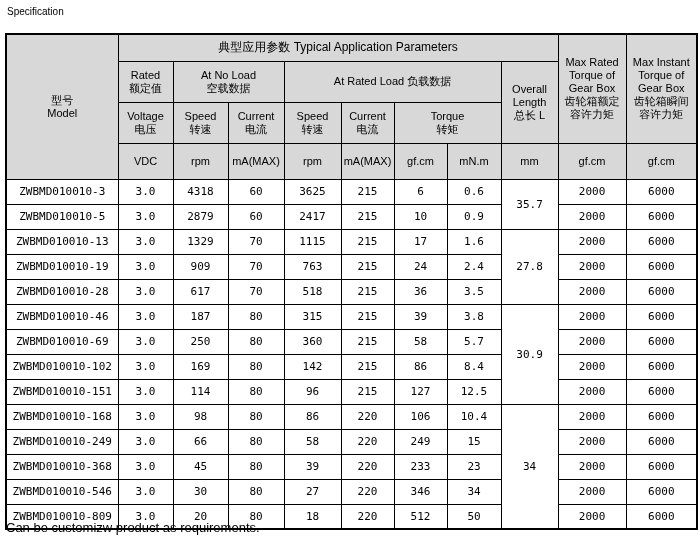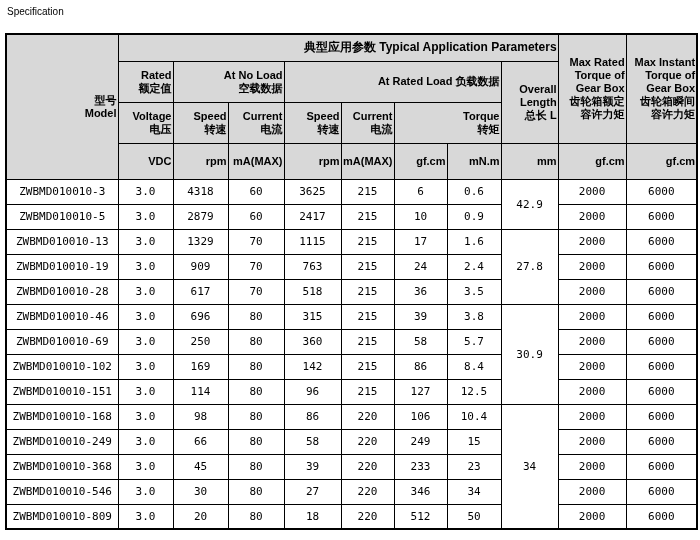--- a/index.html
+++ b/index.html
@@ -42,25 +42,24 @@
   }
   th, td {
     border: 1px solid var(--border-color);
     text-align: center;
     vertical-align: middle;
     padding: 0 1px;
     overflow: hidden;
   }
   thead th {
     background: var(--header-bg);
-    font-weight: bold;
+    font-weight: normal;
     font-size: 11px;
     line-height: 13px;
     white-space: pre-line;
-    text-align: right;
   }
   thead th.typical { font-size: 12px; }
   thead tr.row-a { height: 27px; }
   thead tr.row-b { height: 41px; }
   thead tr.row-c { height: 41px; }
   thead tr.row-d { height: 36px; }
   tbody td {
     font-family: "DejaVu Sans Mono", monospace;
     font-size: 11px;
     height: 25px;
@@ -144,21 +143,21 @@
     <tbody>
         <tr>
           <td>ZWBMD010010-3</td>
           <td>3.0</td>
           <td>4318</td>
           <td>60</td>
           <td>3625</td>
           <td>215</td>
           <td>6</td>
           <td>0.6</td>
-          <td rowspan="2">42.9</td>
+          <td rowspan="2">35.7</td>
           <td>2000</td>
           <td>6000</td>
         </tr>
         <tr>
           <td>ZWBMD010010-5</td>
           <td>3.0</td>
           <td>2879</td>
           <td>60</td>
           <td>2417</td>
           <td>215</td>
@@ -200,21 +199,21 @@
           <td>518</td>
           <td>215</td>
           <td>36</td>
           <td>3.5</td>
           <td>2000</td>
           <td>6000</td>
         </tr>
         <tr>
           <td>ZWBMD010010-46</td>
           <td>3.0</td>
-          <td>696</td>
+          <td>187</td>
           <td>80</td>
           <td>315</td>
           <td>215</td>
           <td>39</td>
           <td>3.8</td>
           <td rowspan="4">30.9</td>
           <td>2000</td>
           <td>6000</td>
         </tr>
         <tr>
@@ -310,14 +309,15 @@
           <td>18</td>
           <td>220</td>
           <td>512</td>
           <td>50</td>
           <td>2000</td>
           <td>6000</td>
         </tr>
       </tbody>
   </table>
 
+  <div class="footer">Can be customizw product as requirements.</div>
 
 </div>
 
 </body></html>

